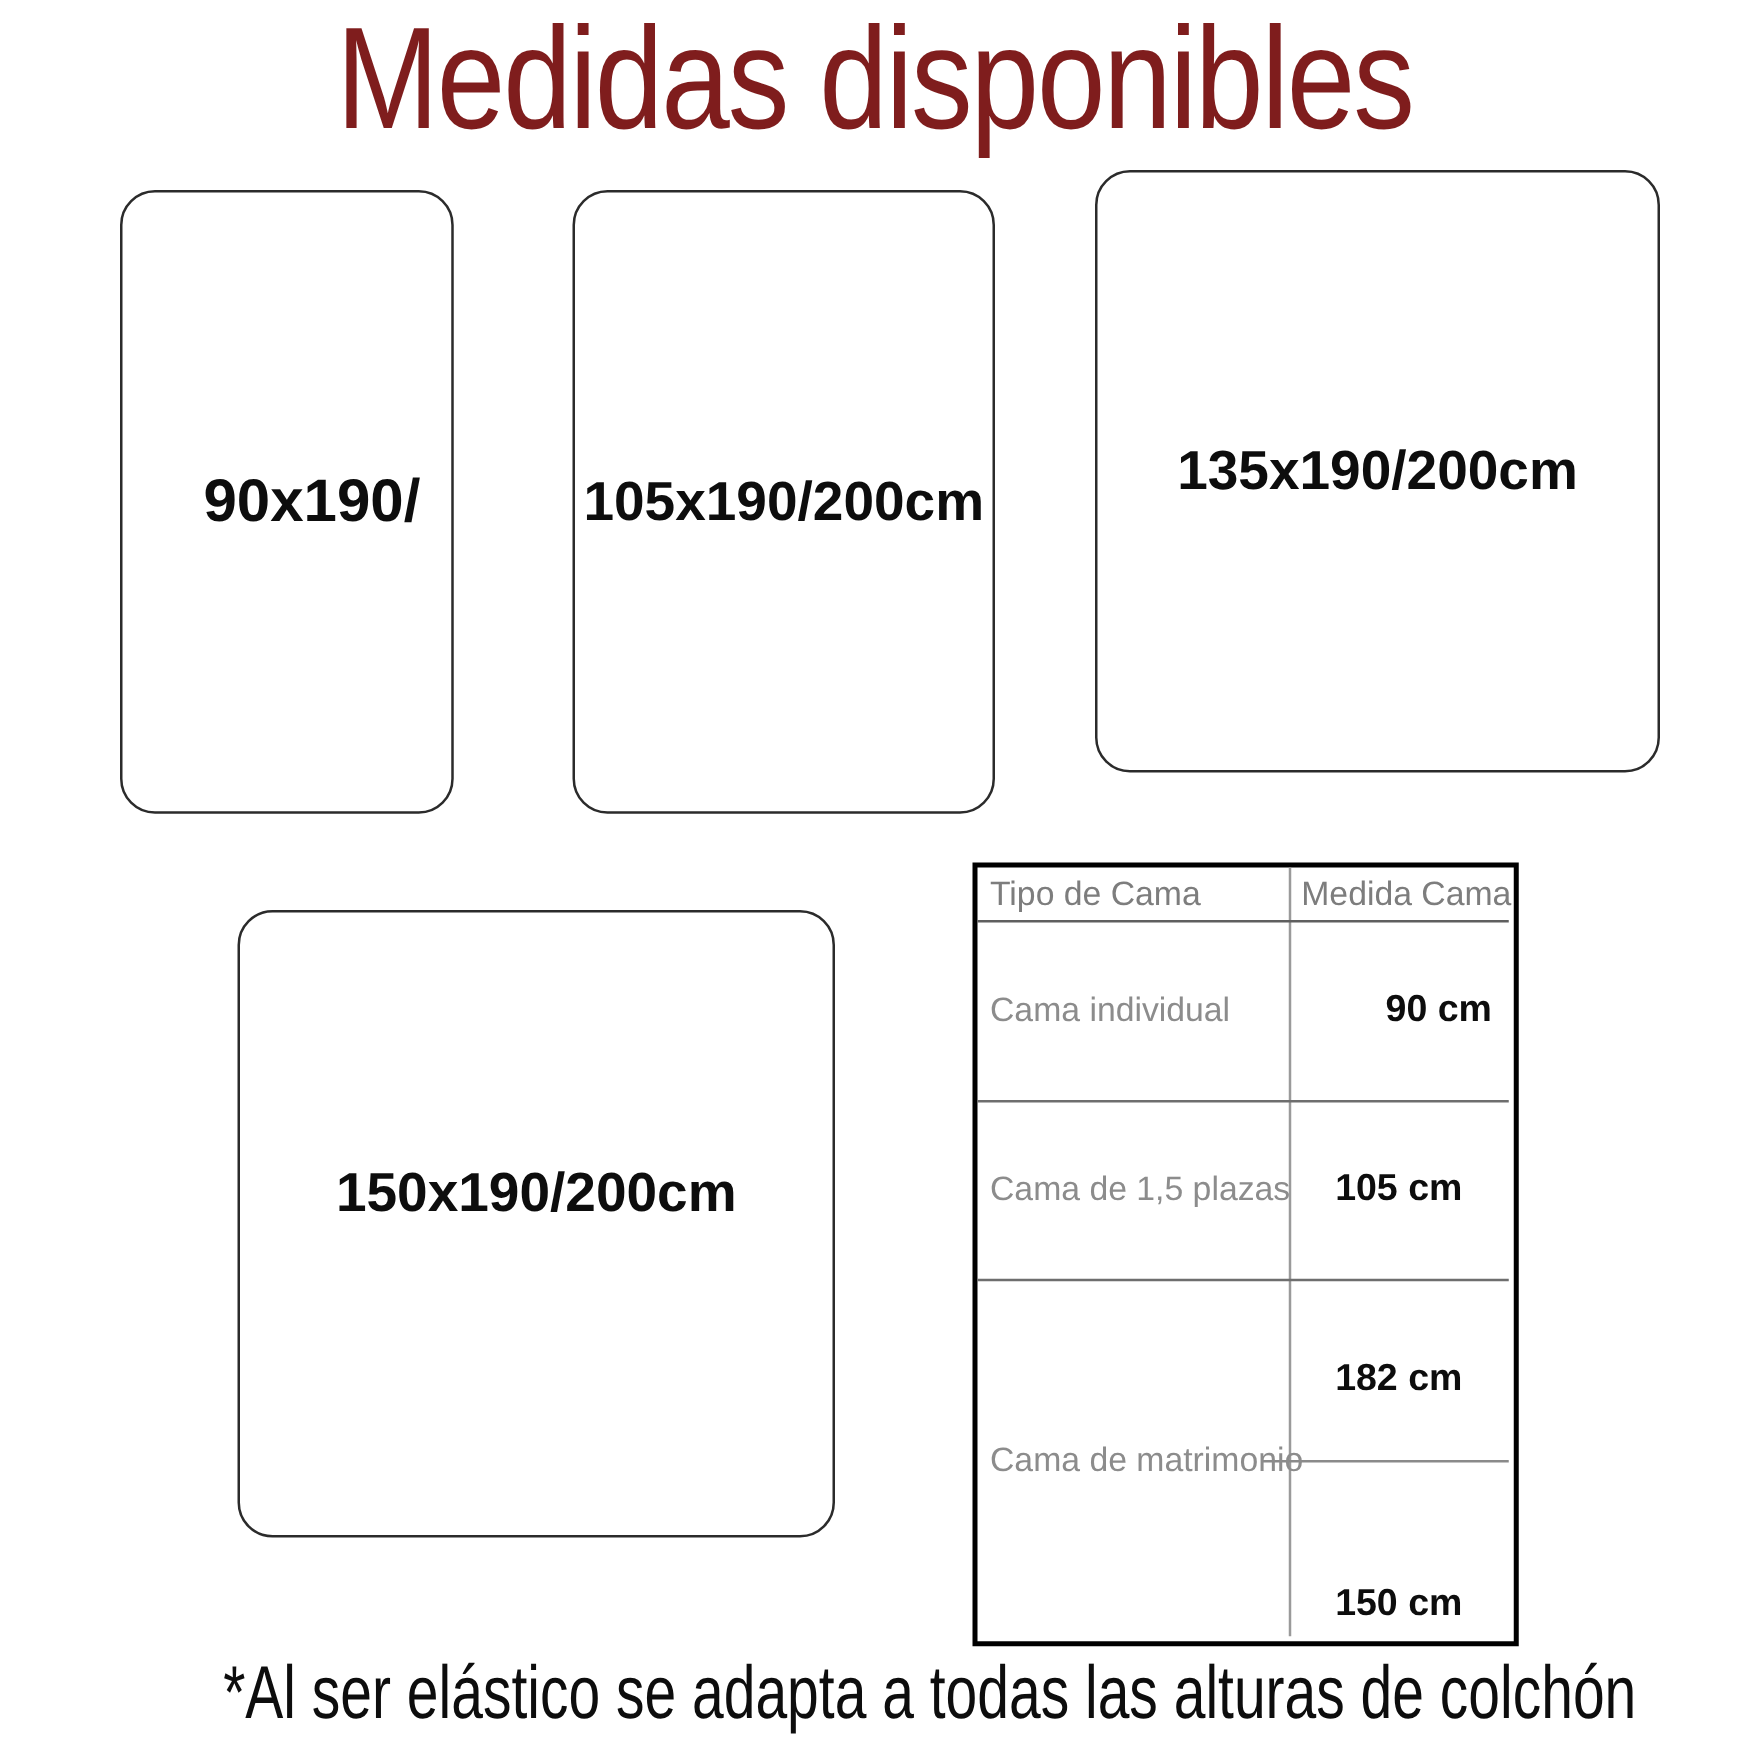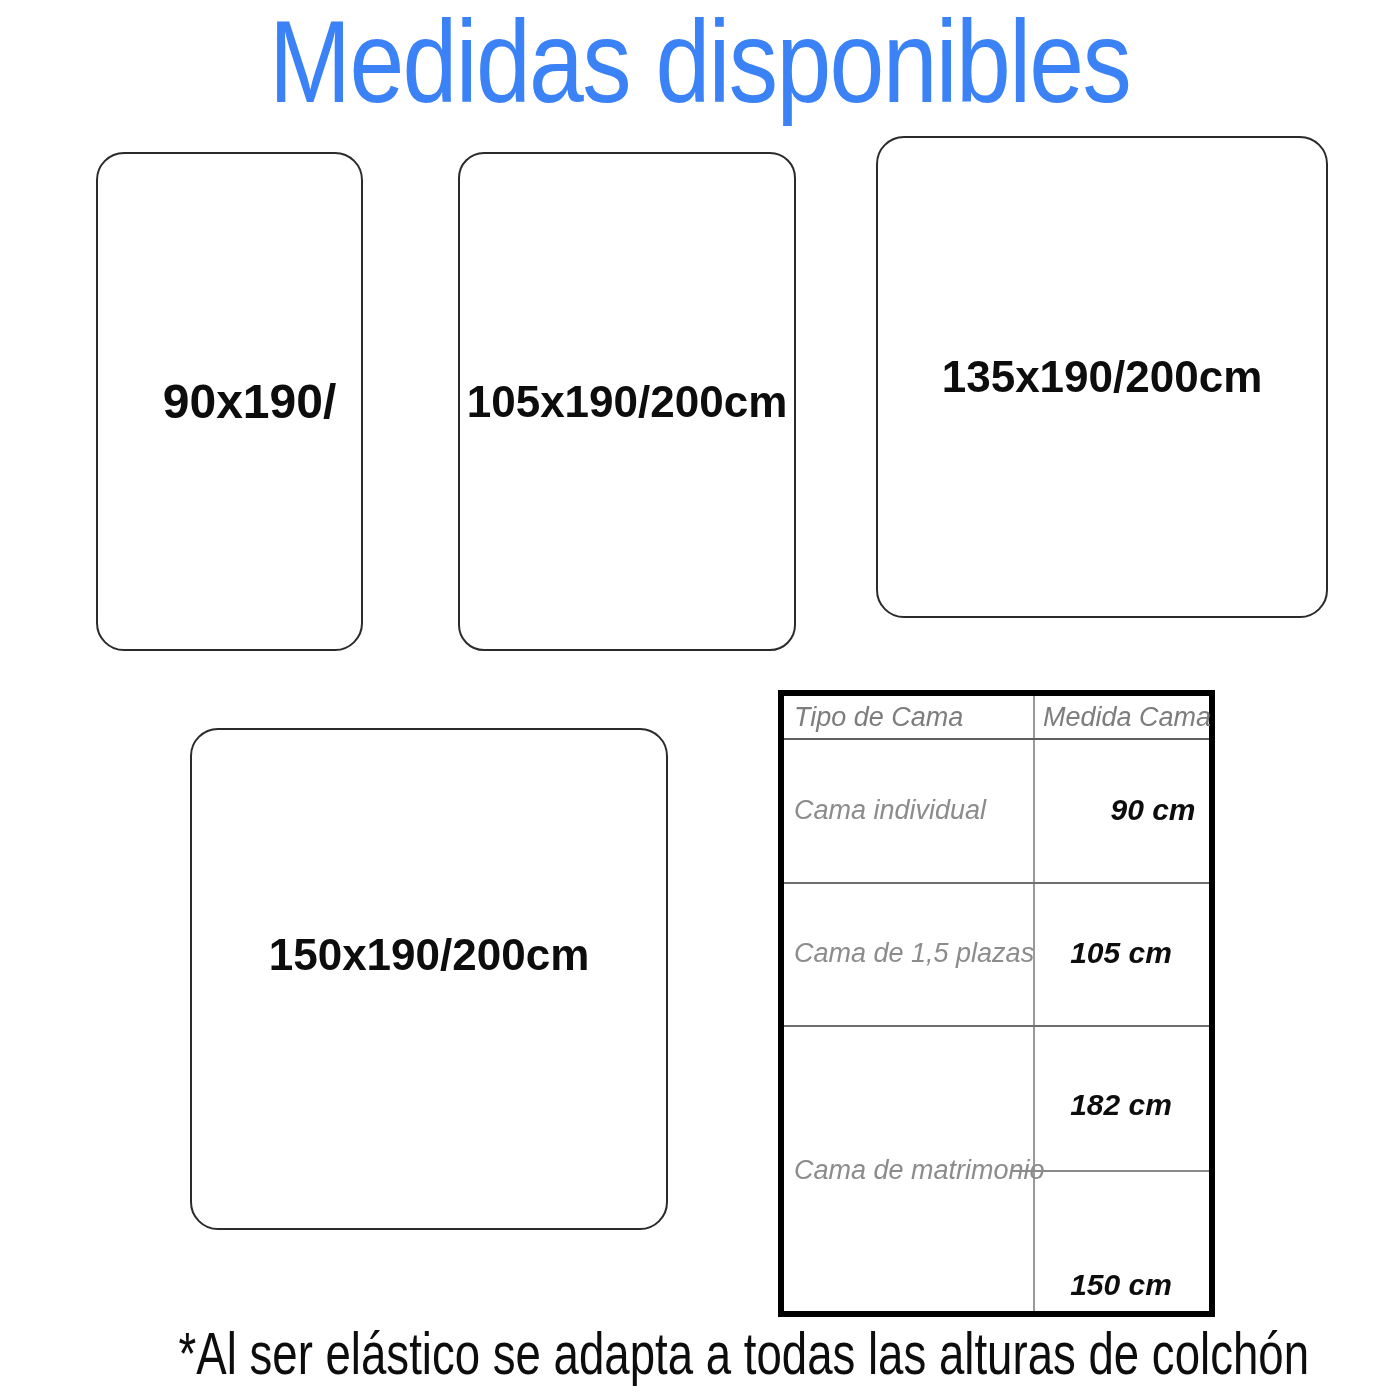--- a/index.html
+++ b/index.html
@@ -20,21 +20,21 @@
   .title {
     position: absolute;
     top: 4px;
     left: 0;
     width: 1400px;
     text-align: center;
     margin: 0;
     font-size: 116px;
     font-weight: 400;
     line-height: 116px;
-    color: #3b82f6;
+    color: #7f1d1d;
     white-space: nowrap;
   }
   .title .squeeze {
     display: inline-block;
     transform: scaleX(0.85);
     transform-origin: 50% 50%;
     letter-spacing: -2px;
   }
 
   
@@ -50,37 +50,36 @@
     text-align: center;
   }
   .size-label {
     font-weight: 700;
     color: #0d0d0d;
     font-size: 44px;
     line-height: 56px;
     white-space: nowrap;
   }
   .card-90  { left:  96px; top: 152px; width: 267px; height: 499px; padding-left: 40px; }
-  .card-105 { left: 458px; top: 152px; width: 338px; height: 499px; border-radius: 26px; }
+  .card-105 { left: 458px; top: 152px; width: 338px; height: 499px; }
   .card-135 { left: 876px; top: 136px; width: 452px; height: 482px; }
   .card-150 { left: 190px; top: 728px; width: 478px; height: 502px; }
   .card-90 .size-label { font-size: 48px; line-height: 58px; }
   .card-150 .size-label { position: relative; top: -24px; }
 
   
   .size-table {
     position: absolute;
     left: 778px;
     top: 690px;
     width: 437px;
     height: 627px;
     box-sizing: border-box;
-    border: 6px solid #000000;
-    background: #ffffff;
-    font-style: italic;
+    border: 4px solid #000000;
+    background: #ffffff;
   }
   .tbl-inner { position: absolute; inset: 0; }
   .vline {
     position: absolute;
     left: 249px; top: 0;
     width: 2px; height: 615px;
     background: #9a9a9a;
   }
   .hline {
     position: absolute;

